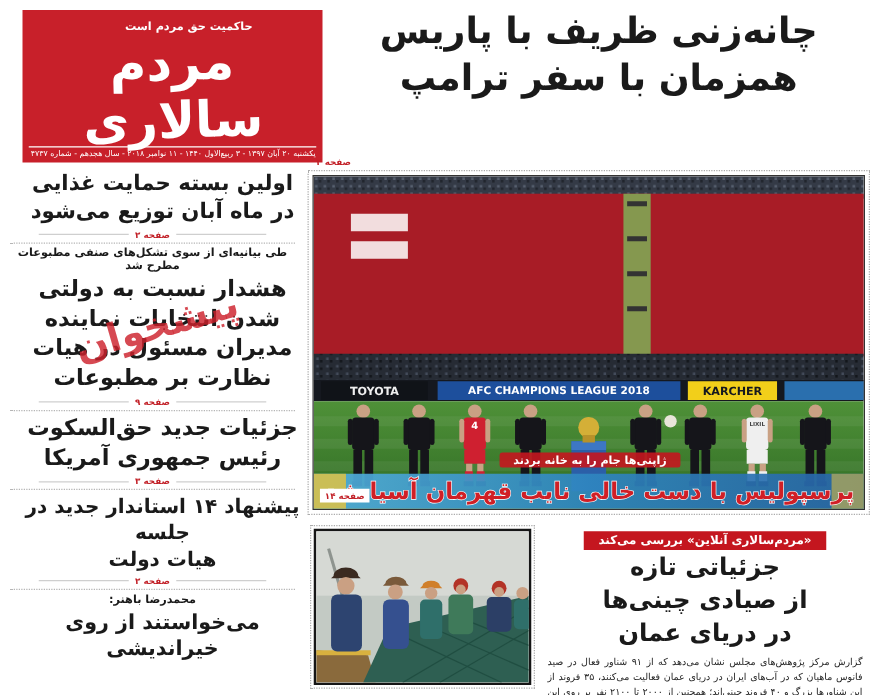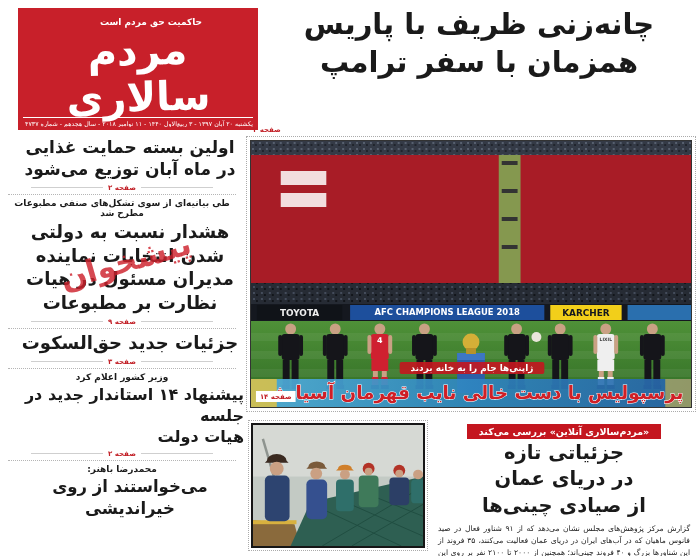--- a/index.html
+++ b/index.html
@@ -18,21 +18,21 @@
   .lead .kicker{font-size:12.5px;font-weight:bold;margin-bottom:7px;}
   .lead .hl{font-size:29px;font-weight:bold;line-height:1.3;}
   .lead-ref{position:absolute;left:253px;top:126px;font-size:7px;color:#c22027;font-weight:bold;}
   
   .leftcol{position:absolute;left:0;top:136px;width:244px;text-align:center;}
   .item .kicker{font-size:9px;font-weight:bold;margin:3px 4px 2px;}
   .item .hl{font-weight:bold;line-height:1.32;padding-left:16px;}
   .hl-a{font-size:17px;}
   .hl-b{font-size:18px;}
   .hl-c{font-size:18px;}
-  .hl-d{font-size:16px;text-align:right;}
+  .hl-d{font-size:16px;}
   .hl-e{font-size:16.5px;}
   .refrow{display:flex;align-items:center;justify-content:center;gap:5px;margin:3px 0 1px;}
   .refrow .rule{width:72px;border-top:1px solid #cfcfcf;}
   .refrow .ref{font-size:7px;color:#c22027;font-weight:bold;}
   .sep{border-top:1px dotted #b5b5b5;margin:2px 8px;}
   
   .watermark{position:absolute;left:58px;top:243px;transform:rotate(-16deg);font-size:31px;font-weight:bold;color:rgba(205,33,44,.82);pointer-events:none;z-index:5;letter-spacing:1px;}
   
   .photo-main{position:absolute;left:246px;top:136px;width:450px;height:276px;border:1px dotted #ababab;padding:3px;background:#fff;}
   .photo-main svg{width:100%;height:100%;display:block;border:1px solid #333;}
@@ -83,30 +83,30 @@
       <div class="refrow">
           <span class="rule"></span>
           <span class="ref">صفحه ۹</span>
           <span class="rule"></span>
         </div>
       <div class="sep"></div>
     </div>
 
     <div class="item">
       <div class="hl hl-c">جزئیات جدید حق‌السکوت</div>
+      <div class="hl hl-c">رئیس جمهوری آمریکا</div>
       <div class="refrow">
           <span class="rule"></span>
           <span class="ref">صفحه ۳</span>
           <span class="rule"></span>
         </div>
       <div class="sep"></div>
     </div>
 
     <div class="item">
-      <div class="kicker">وزیر کشور اعلام کرد</div>
       <div class="hl hl-d">پیشنهاد ۱۴ استاندار جدید در جلسه</div>
       <div class="hl hl-d">هیات دولت</div>
       <div class="refrow">
           <span class="rule"></span>
           <span class="ref">صفحه ۲</span>
           <span class="rule"></span>
         </div>
       <div class="sep"></div>
     </div>
 
@@ -272,19 +272,19 @@
             <circle cx="167" cy="50" r="5" fill="#caa083"></circle>
             <rect x="160" y="55" width="14" height="24" rx="4" fill="#2f6f6a"></rect>
           </g>
       </svg>
     </div>
   </div>
 
   <div class="online">
     <div class="chip">«مردم‌سالاری آنلاین» بررسی می‌کند</div>
     <div class="hl">جزئیاتی تازه</div>
+    <div class="hl">از صیادی چینی‌ها</div>
     <div class="hl">در دریای عمان</div>
-    <div class="hl">از صیادی چینی‌ها</div>
     <div class="body">گزارش مرکز پژوهش‌های مجلس نشان می‌دهد که از ۹۱ شناور فعال در صید فانوس ماهیان که در آب‌های ایران در دریای عمان فعالیت می‌کنند، ۳۵ فروند از این شناورها بزرگ و ۴۰ فروند چینی‌اند؛ همچنین از ۲۰۰۰ تا ۲۱۰۰ نفر بر روی این ۹۱ شناور مشغول به کارند.</div>
     
   </div>
 
 </div>
 
 </body></html>

